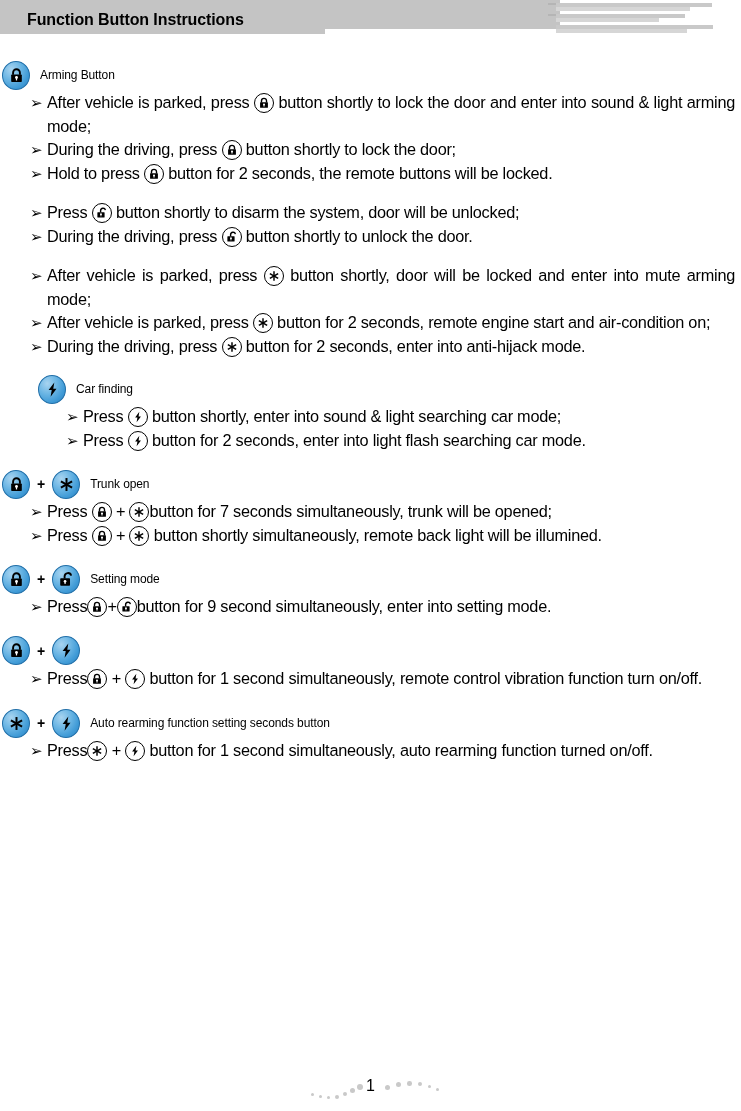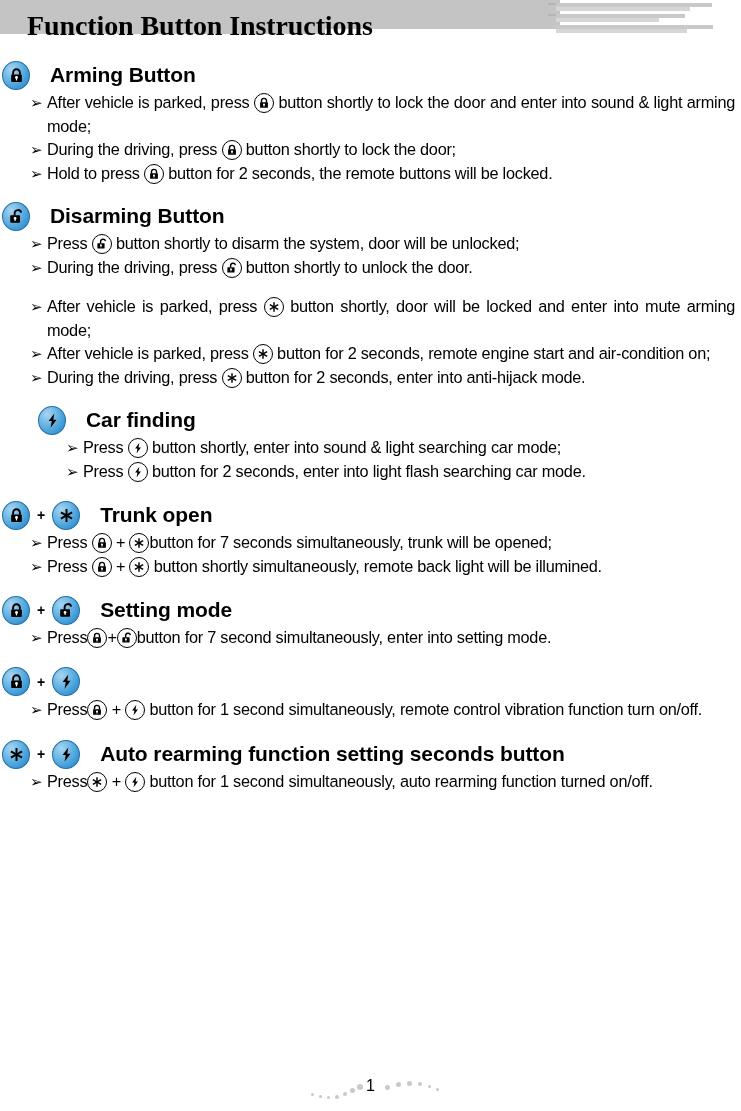--- a/index.html
+++ b/index.html
@@ -34,27 +34,26 @@
     position: absolute;
     left: 0;
     top: 29px;
     width: 325px;
     height: 5px;
     background: #c4c4c4;
   }
   .header-title {
     position: absolute;
     left: 27px;
-    top: 12px;
-    font-size: 28px;
+    top: 6px;
+    font-size: 16px;
     font-weight: bold;
     letter-spacing: -0.1px;
     line-height: 27px;
     white-space: nowrap;
-    font-family: Liberation Serif, serif;
   }
   .swoosh {
     position: absolute;
     background: #c9c9c9;
   }
   .sw1 { left: 556px; top: 3px;  width: 156px; height: 4px; }
   .sw1b{ left: 556px; top: 7px;  width: 134px; height: 4px;  background:#d6d6d6;}
   .sw2 { left: 556px; top: 14px; width: 129px; height: 4px; }
   .sw2b{ left: 556px; top: 18px; width: 103px; height: 4px;  background:#d6d6d6;}
   .sw3 { left: 556px; top: 25px; width: 157px; height: 4px; }
@@ -75,23 +74,23 @@
 
   .sec-head {
     display: flex;
     align-items: center;
     gap: 0px;
     padding-left: 2px;
     margin-bottom: 1px;
     min-height: 30px;
   }
   .sec-title {
-    font-size: 21px;
-    font-weight: bold;
-    margin-left: 20px;
+    font-size: 12px;
+    font-weight: normal;
+    margin-left: 10px;
     white-space: nowrap;
     letter-spacing: -0.1px;
   }
   .plus {
     font-size: 14px;
     font-weight: bold;
     margin: 0 7px;
     line-height: 1;
   }
 
@@ -236,33 +235,20 @@
               <svg class="g" width="14" height="14" viewBox="0 0 20 20">
                 <path d="M6.4 9.2 V7.0 a3.6 3.6 0 0 1 7.2 0 V9.2" fill="none" stroke="#000" stroke-width="2.0"></path>
                 <rect x="4.4" y="8.9" width="11.2" height="8.0" rx="0.8" fill="#000"></rect>
                 <circle cx="10" cy="12.1" r="1.5" fill="#fff"></circle>
                 <rect x="9.35" y="12.0" width="1.3" height="3.2" fill="#fff"></rect>
               </svg>
             </span></span><span> button for 2 seconds, the remote buttons will  be locked.</span></div>
       </div>
     </div>
     <div class="section" style="margin-top: 16px;">
-      <div class="sec-head">
-        <span class="bigicon">
-          <span class="glyph">
-            <svg class="g" width="19" height="19" viewBox="0 0 20 20">
-              <path d="M8.0 9.0 V6.6 a3.5 3.5 0 0 1 6.9 -0.7" fill="none" stroke="#000" stroke-width="2.0"></path>
-              <rect x="3.4" y="8.8" width="10.3" height="7.8" rx="0.8" fill="#000"></rect>
-              <circle cx="8.5" cy="11.9" r="1.4" fill="#fff"></circle>
-              <rect x="7.9" y="11.8" width="1.2" height="3.0" fill="#fff"></rect>
-            </svg>
-          </span>
-        </span>
-        <span class="sec-title">Disarming Button</span>
-      </div>
       <div class="bullets">
         <div class="bullet"><span class="arrow">➢</span><span>Press  </span><span class="inicon"><span class="glyph">
               <svg class="g" width="14" height="14" viewBox="0 0 20 20">
                 <path d="M8.0 9.0 V6.6 a3.5 3.5 0 0 1 6.9 -0.7" fill="none" stroke="#000" stroke-width="2.0"></path>
                 <rect x="3.4" y="8.8" width="10.3" height="7.8" rx="0.8" fill="#000"></rect>
                 <circle cx="8.5" cy="11.9" r="1.4" fill="#fff"></circle>
                 <rect x="7.9" y="11.8" width="1.2" height="3.0" fill="#fff"></rect>
               </svg>
             </span></span><span>  button shortly to disarm the system, door will be unlocked;</span></div>
         <div class="bullet"><span class="arrow">➢</span><span>During the driving,  press  </span><span class="inicon"><span class="glyph">
@@ -424,21 +410,21 @@
                 <circle cx="10" cy="12.1" r="1.5" fill="#fff"></circle>
                 <rect x="9.35" y="12.0" width="1.3" height="3.2" fill="#fff"></rect>
               </svg>
             </span></span><span>+</span><span class="inicon"><span class="glyph">
               <svg class="g" width="14" height="14" viewBox="0 0 20 20">
                 <path d="M8.0 9.0 V6.6 a3.5 3.5 0 0 1 6.9 -0.7" fill="none" stroke="#000" stroke-width="2.0"></path>
                 <rect x="3.4" y="8.8" width="10.3" height="7.8" rx="0.8" fill="#000"></rect>
                 <circle cx="8.5" cy="11.9" r="1.4" fill="#fff"></circle>
                 <rect x="7.9" y="11.8" width="1.2" height="3.0" fill="#fff"></rect>
               </svg>
-            </span></span><span>button for 7 second simultaneously, enter into setting mode.</span></div>
+            </span></span><span>button for 9 second simultaneously, enter into setting mode.</span></div>
       </div>
     </div>
     <div class="section" style="margin-top: 17px;">
       <div class="sec-head">
         <span class="bigicon">
           <span class="glyph">
             <svg class="g" width="19" height="19" viewBox="0 0 20 20">
               <path d="M6.4 9.2 V7.0 a3.6 3.6 0 0 1 7.2 0 V9.2" fill="none" stroke="#000" stroke-width="2.0"></path>
               <rect x="4.4" y="8.9" width="11.2" height="8.0" rx="0.8" fill="#000"></rect>
               <circle cx="10" cy="12.1" r="1.5" fill="#fff"></circle>

